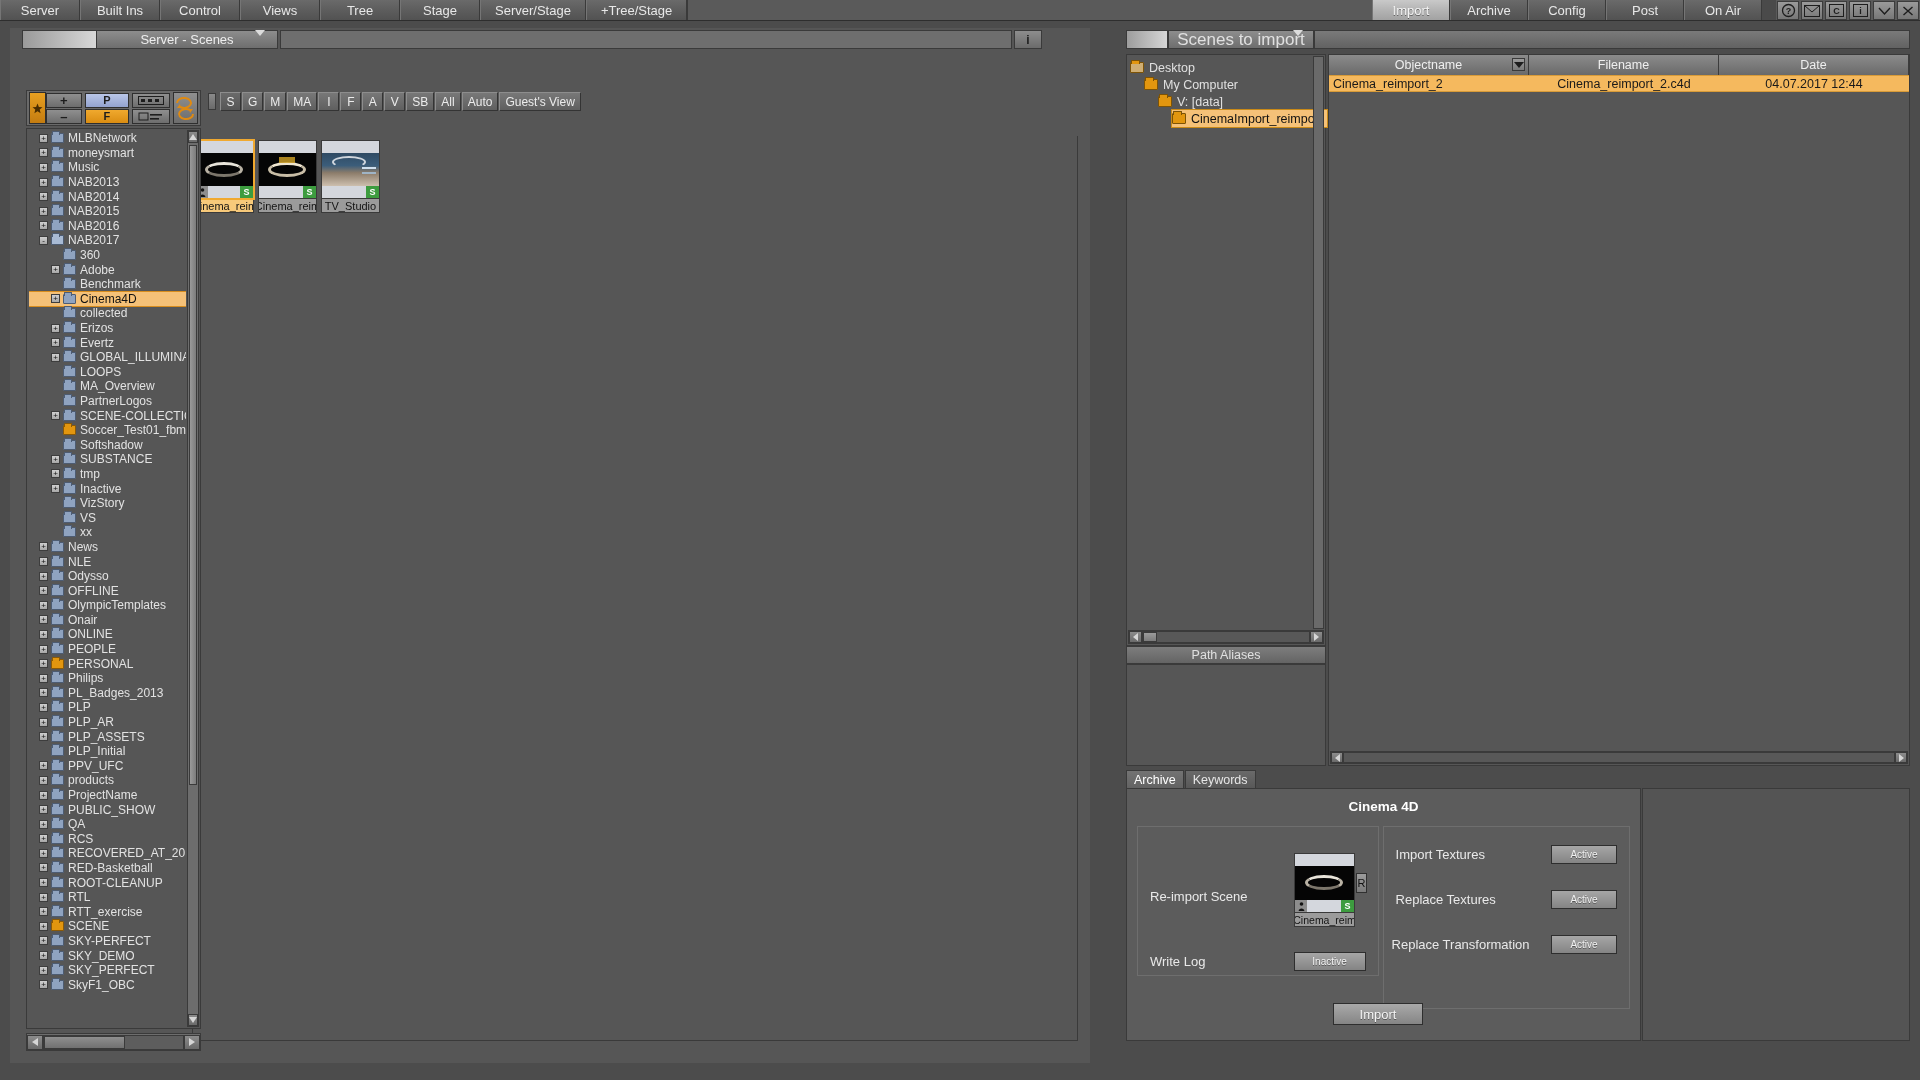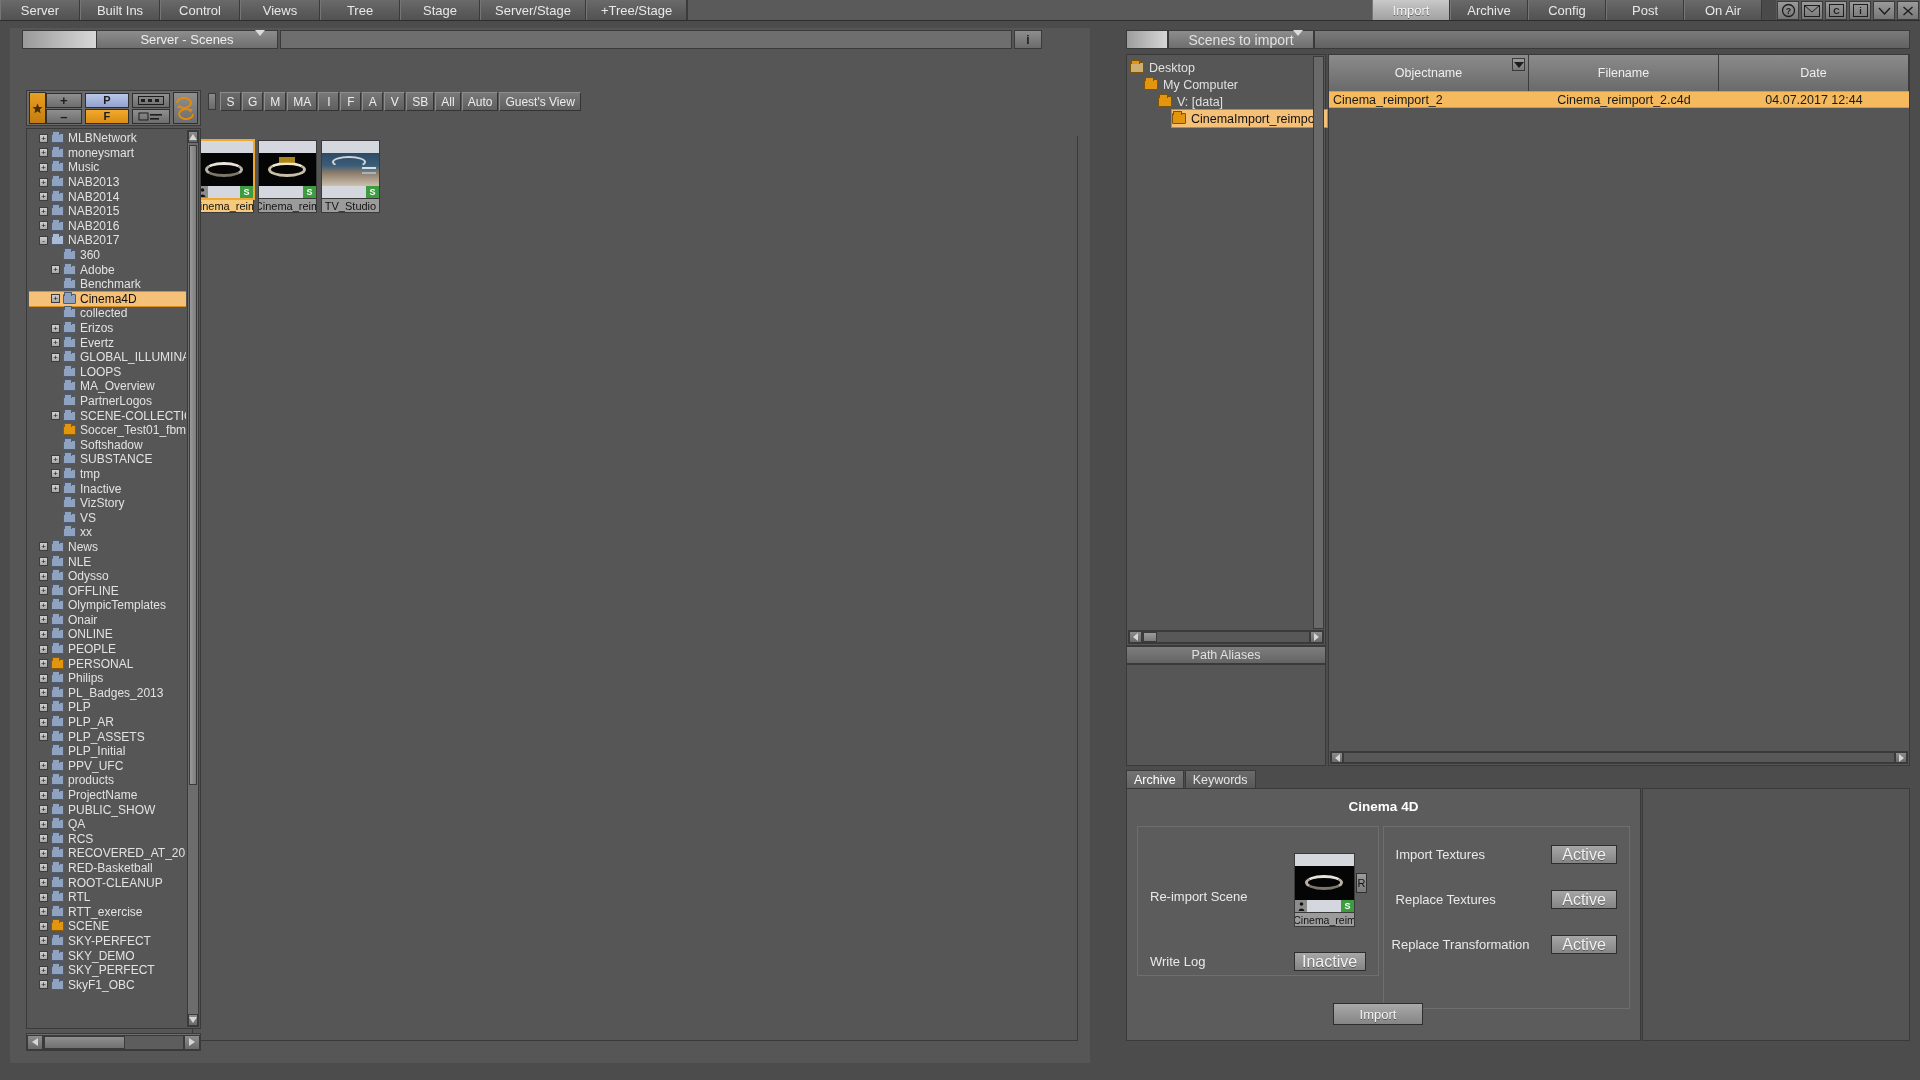--- a/index.html
+++ b/index.html
@@ -198,21 +198,21 @@
   .tri-d { border-left:4px solid transparent;border-right:4px solid transparent;border-top:6px solid #d6d6d6;}
   .tri-dn-sm { border-left:5px solid transparent;border-right:5px solid transparent;border-top:6px solid #dcdcdc;}
 
   
   .right-panel { position:absolute; left:1126px; top:28px; width:784px; height:1035px; }
   .rp-titlerow { position:relative; height:22px; }
   .rp-nub { position:absolute; left:0; top:2px; width:42px;height:19px;
      background:linear-gradient(to right,#9d9d9d,#d6d6d6); border:1px solid #3a3a3a;}
   .rp-title { position:absolute; left:42px; top:2px; width:146px;height:19px;
      background:linear-gradient(to bottom,#8d8d8d,#6e6e6e); border:1px solid #3a3a3a;
-     display:flex;align-items:center;justify-content:center;font-size:14px;}
+     display:flex;align-items:center;justify-content:center;font-size:17px;}
   .rp-title .caret { position:absolute; right:10px; top:5px; }
   .rp-fill { position:absolute; left:188px; top:2px; right:0; height:19px;
      background:linear-gradient(to bottom,#7a7a7a,#626262); border:1px solid #3a3a3a; }
 
   .dir-tree { position:absolute; left:0; top:26px; width:200px; height:592px;
      background:#565656; border:1px solid #3a3a3a; }
   .dir-rows { position:absolute; left:3px; top:4px; right:14px; top:4px;}
   .drow { height:17px; display:flex; align-items:center; font-size:12.5px; white-space:nowrap; }
   .drow.sel { background:#f5c178; color:#111; outline:1px solid #c98a18; }
   .dfolder { width:14px;height:11px;margin-right:5px;flex:0 0 auto; position:relative;
@@ -229,21 +229,21 @@
   .dt-hscroll .bar i{position:absolute;left:0;top:0;bottom:0;width:14px;background:linear-gradient(to bottom,#9b9b9b,#7b7b7b);border:1px solid #3a3a3a;}
 
   .path-alias-hdr { position:absolute; left:0; top:618px; width:200px; height:18px;
      background:linear-gradient(to bottom,#7d7d7d,#646464); border:1px solid #3a3a3a;
      display:flex;align-items:center;justify-content:center;font-size:12.5px;}
   .path-alias-box { position:absolute; left:0; top:636px; width:200px; height:102px;
      background:#565656; border:1px solid #3a3a3a; }
 
   .file-list { position:absolute; left:202px; top:26px; right:0; height:712px;
      background:#565656; border:1px solid #3a3a3a; }
-  .fl-cols { display:flex; height:36px; }
+  .fl-cols { display:flex; height:20px; }
   .fl-col { display:flex;align-items:center;justify-content:center; position:relative;
      background:linear-gradient(to bottom,#8b8b8b,#6a6a6a); border-right:1px solid #3c3c3c;
      font-size:12.5px; color:#efefef;}
   .fl-col .sortcaret { position:absolute; right:3px; top:3px; width:13px;height:13px;
      background:linear-gradient(to bottom,#9b9b9b,#7a7a7a); border:1px solid #3a3a3a;
      display:flex;align-items:center;justify-content:center;}
   .fl-row { height:17px; display:flex; align-items:center; background:#f5b95e; color:#1a1a1a;
      font-size:12.5px; border-top:1px solid #d89b38; border-bottom:1px solid #d89b38;}
   .fl-cell { display:flex;align-items:center; padding-left:4px; }
   .fl-cell.c { justify-content:center; padding-left:0; }
@@ -264,21 +264,21 @@
      background:#5c5c5c; border:1px solid #3a3a3a; }
   .settings-right-strip { position:absolute; left:516px; top:760px; right:0; height:253px;
      background:#545454; border:1px solid #3a3a3a; }
   .sp-title { text-align:center; font-weight:bold; font-size:13.5px; color:#fff; margin-top:10px; }
   .sp-cols { display:flex; margin:12px 10px 0 10px; gap:4px; }
   .sp-group { border:1px solid #6e6e6e; padding:10px 8px; }
   .sp-group.left { width:244px; height:150px; position:relative; }
   .sp-group.right { width:250px; height:183px; position:relative; }
   .sp-label { font-size:13px; color:#e9e9e9; }
   .sp-btn { width:66px; height:19px; background:linear-gradient(to bottom,#a6a6a6,#848484);
-     border:1px solid #2e2e2e; color:#f2f2f2; font-size:16px; display:flex;align-items:center;justify-content:center;
+     border:1px solid #2e2e2e; color:#f2f2f2; font-size:10px; display:flex;align-items:center;justify-content:center;
      text-shadow:0 1px 0 rgba(0,0,0,.4);}
   .sp-btn.wide { width:72px; }
   .sp-row { display:flex; align-items:center; justify-content:space-between; }
   .import-btn { position:absolute; left:206px; top:214px; width:90px;height:22px;
      background:linear-gradient(to bottom,#a9a9a9,#858585); border:1px solid #2e2e2e;
      display:flex;align-items:center;justify-content:center; font-size:13px;color:#f4f4f4;
      text-shadow:0 1px 0 rgba(0,0,0,.4);}
   .mini-thumb { position:absolute; left:156px; top:26px; width:61px; }
   .mini-box { width:61px;height:60px;background:#d4d7dd;border:1px solid #3a3a3a;position:relative;}
   .mini-img { position:absolute; left:0; top:12px; width:59px;height:34px; background:#050505; overflow:hidden;}

